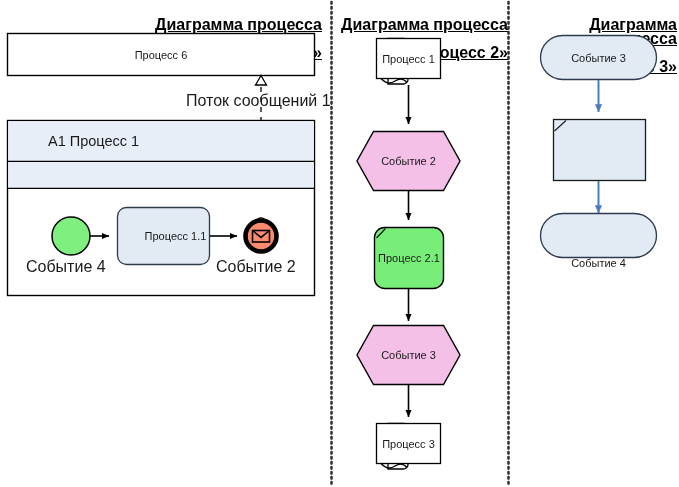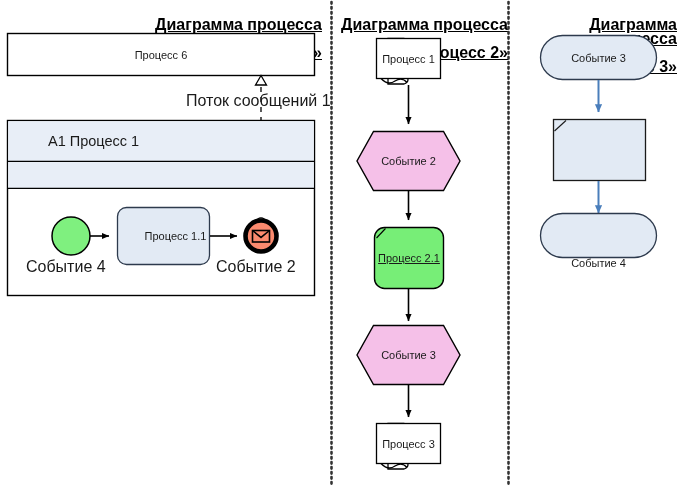--- a/index.html
+++ b/index.html
@@ -128,21 +128,21 @@
   <div class="free-label" style="left:26px;top:258px;width:90px;">Событие 4</div>
 
   <div class="node-label" style="left:130px;top:208px;width:91px;height:56px;">Процесс 1.1</div>
 
   <div class="free-label" style="left:216px;top:258px;width:90px;">Событие 2</div>
 
   <div class="node-label" style="left:377px;top:39px;width:63px;height:39px;">Процесс 1</div>
 
   <div class="node-label" style="left:363px;top:132px;width:91px;height:58px;">Событие 2</div>
 
-  <div class="node-label" style="left:375px;top:228px;width:68px;height:60px;text-decoration:underline;">Процесс 2.1</div>
+  <div class="node-label" style="left:375px;top:228px;width:68px;height:60px;">Процесс 2.1</div>
 
   <div class="node-label" style="left:363px;top:326px;width:91px;height:58px;">Событие 3</div>
 
   <div class="node-label" style="left:377px;top:424px;width:63px;height:39px;">Процесс 3</div>
 
   <div class="node-label" style="left:541px;top:36px;width:115px;height:43px;">Событие 3</div>
 
 
   <div class="node-label" style="left:541px;top:214px;width:115px;height:43px;margin-top:27px;">Событие 4</div>
 

